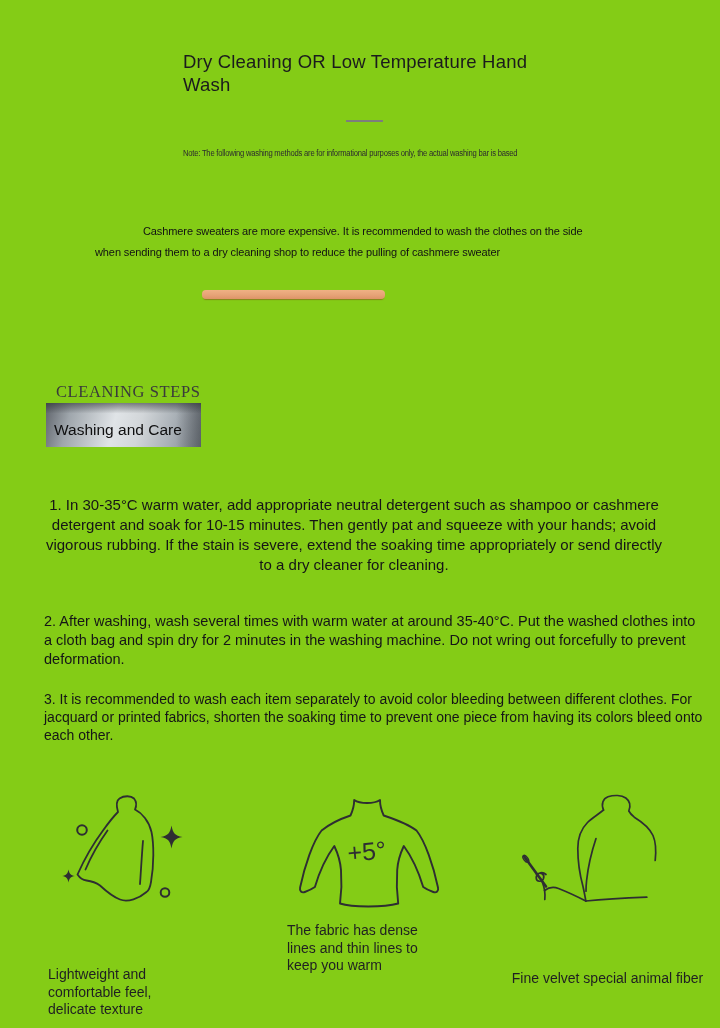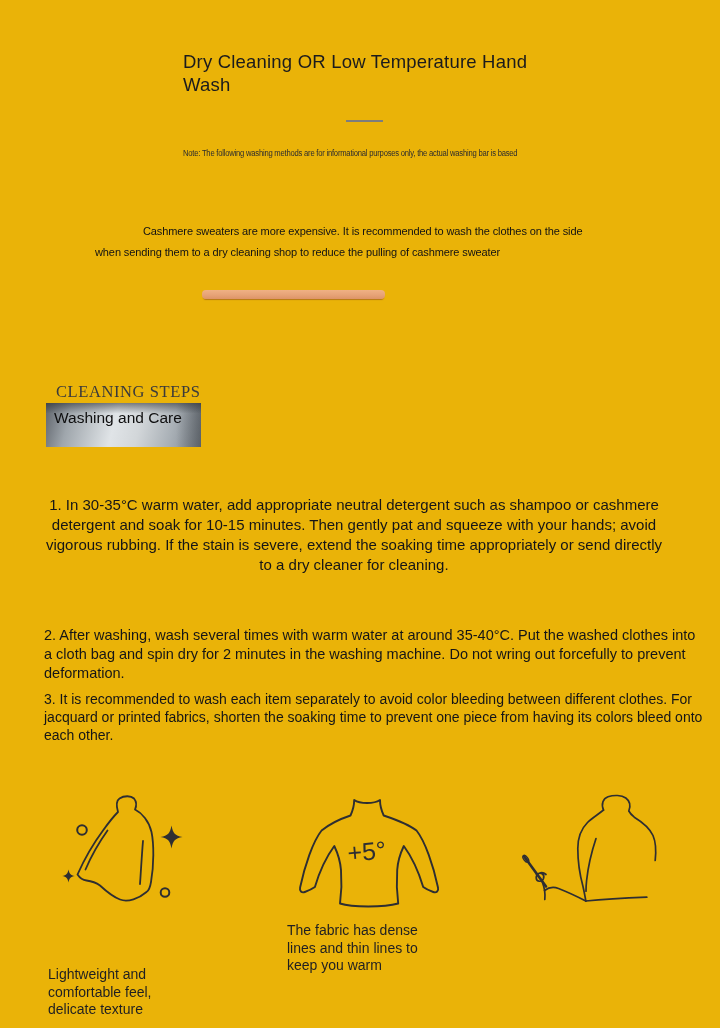--- a/index.html
+++ b/index.html
@@ -1,20 +1,20 @@
 <!DOCTYPE html>
 <html><head>
 <meta charset="utf-8">
 <style>
   html,body{margin:0;padding:0;background:#e9e9ea;}
   .page{
     position:relative;
     width:720px;height:1028px;
     margin:0 auto;
-    background:#eab308;
+    background:#84cc16;
     font-family:"Liberation Sans","DejaVu Sans",sans-serif;
     color:#1b1b1d;
     overflow:hidden;
   }
   .title{
     position:absolute;left:183px;top:50px;width:352px;
     font-size:18.5px;line-height:23px;font-weight:500;
     letter-spacing:.2px;color:#1b1b1d;
   }
   .divider{
@@ -37,32 +37,32 @@
     background:linear-gradient(180deg,#f0b184 0%,#e7a377 55%,#dd9468 100%);
     box-shadow:0 2px 1px -1px rgba(140,72,34,.55);
   }
   .eyebrow{
     position:absolute;left:56px;top:382px;
     font-family:"Liberation Serif","DejaVu Serif",serif;
     font-size:16.5px;letter-spacing:.6px;color:#3a3a3c;text-align:center;
   }
   .badge{
     position:absolute;left:46px;top:403px;width:155px;height:44px;
-    box-sizing:border-box;padding:6px 0 0 8px;
+    box-sizing:border-box;padding:18px 0 0 8px;
     background:
       linear-gradient(180deg,rgba(38,42,46,.55) 0%,rgba(38,42,46,0) 24%),
       linear-gradient(270deg,rgba(38,42,46,.38) 0%,rgba(38,42,46,0) 16%),
       linear-gradient(104deg,#5f646b 0%,#9fa6ac 16%,#e0e4e7 44%,#d2d6d9 60%,#a9b0b6 80%,#7b828a 100%);
     font-size:15.5px;color:#0f0f10;
   }
   .step{
     position:absolute;color:#151517;
   }
   .step.s1{left:44px;top:480px;width:620px;font-size:15px;line-height:20px;text-align:center;}
-  .step.s2{left:44px;top:611px;width:658px;font-size:14.5px;line-height:19px;}
+  .step.s2{left:44px;top:597px;width:658px;font-size:14.5px;line-height:19px;}
   .step.s3{left:44px;top:676px;width:662px;font-size:14px;line-height:18px;}
   .art{position:absolute;}
   .art svg{display:block;}
   .caption{
     position:absolute;font-size:14px;line-height:17.5px;color:#1f1f22;margin-top:32px;
   }
   .caption.c1{left:48px;top:934px;width:142px;}
   .caption.c2{left:287px;top:890px;width:158px;}
   .caption.c3{left:495px;top:936px;width:225px;text-align:center;line-height:20px;}
 </style>
@@ -121,14 +121,15 @@
         <path d="M34.2,76.5 L56,106.5" stroke-width="2.6"></path>
         <ellipse cx="35.8" cy="78.8" rx="2" ry="4" transform="rotate(-37 35.8 78.8)" stroke-width="1.4"></ellipse>
         <path d="M46.5,94.5 C50.5,91.5 55,94 53.5,98.5 C52,102.5 46.5,102 46.2,98 C46,94 51.5,90.5 56,94.5"></path>
         <path d="M52.5,102.5 C54.5,108 55.5,113.5 54.8,119.5"></path>
       </g>
     </svg>
   </div>
 
   <div class="caption c1">Lightweight and comfortable feel, delicate texture</div>
   <div class="caption c2">The fabric has dense lines and thin lines to keep you warm</div>
+  <div class="caption c3">Fine velvet special animal fiber</div>
 
 </div>
 
 </body></html>

